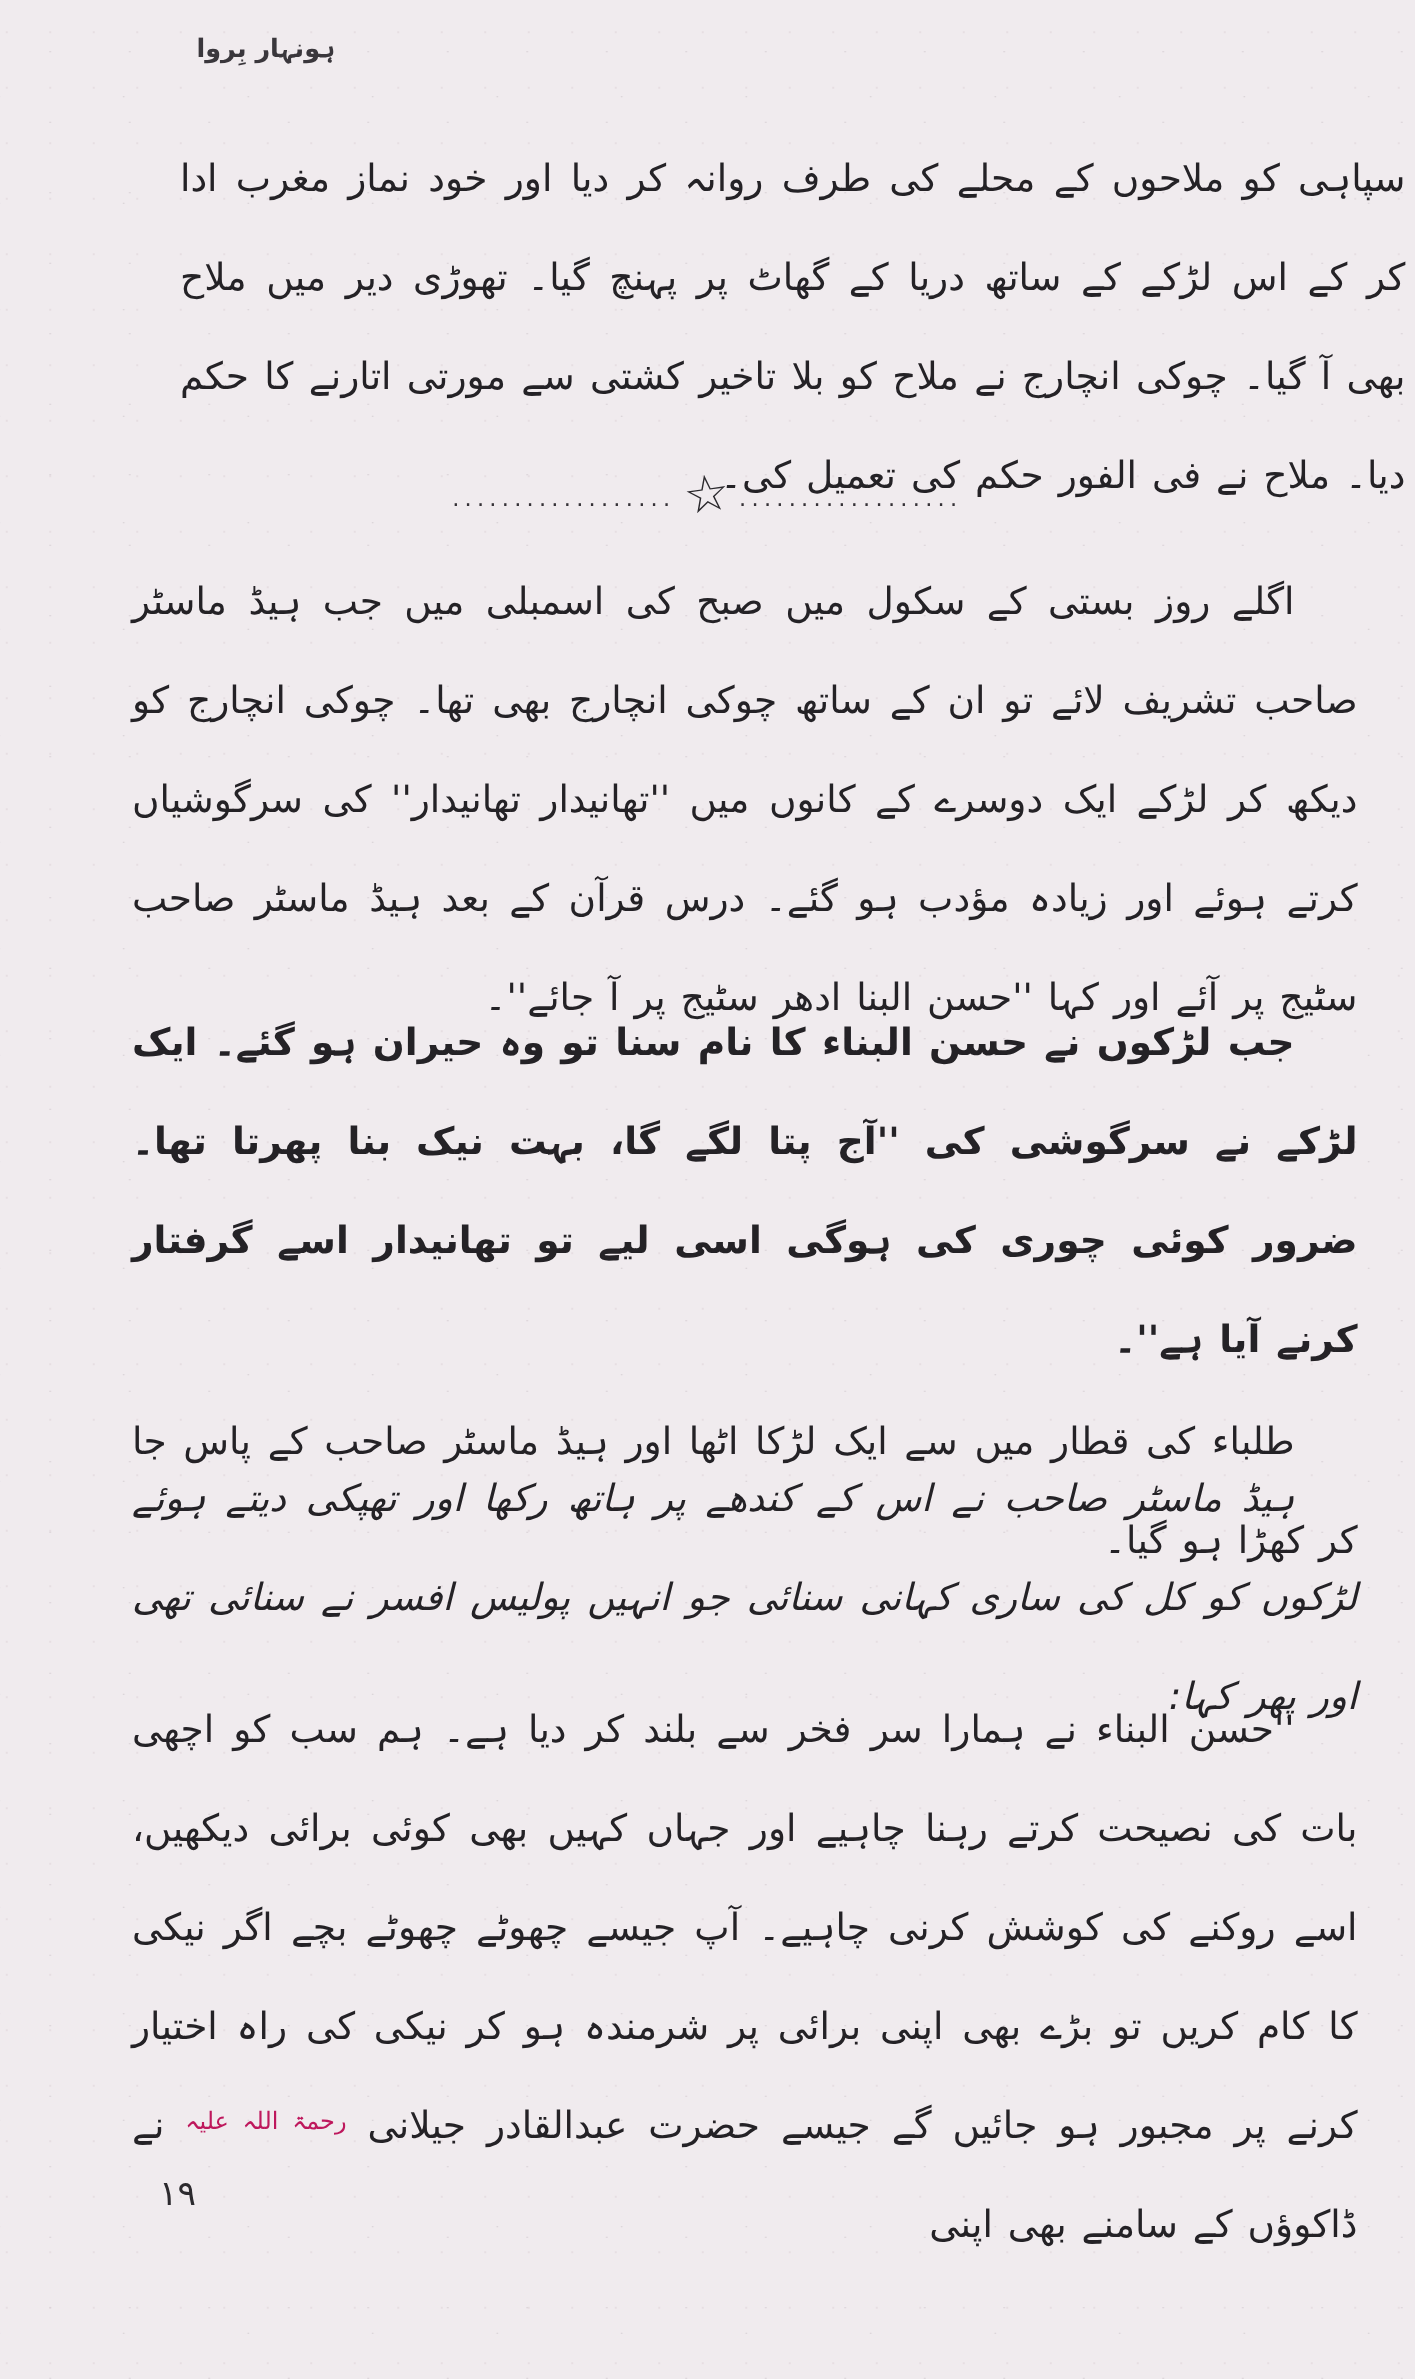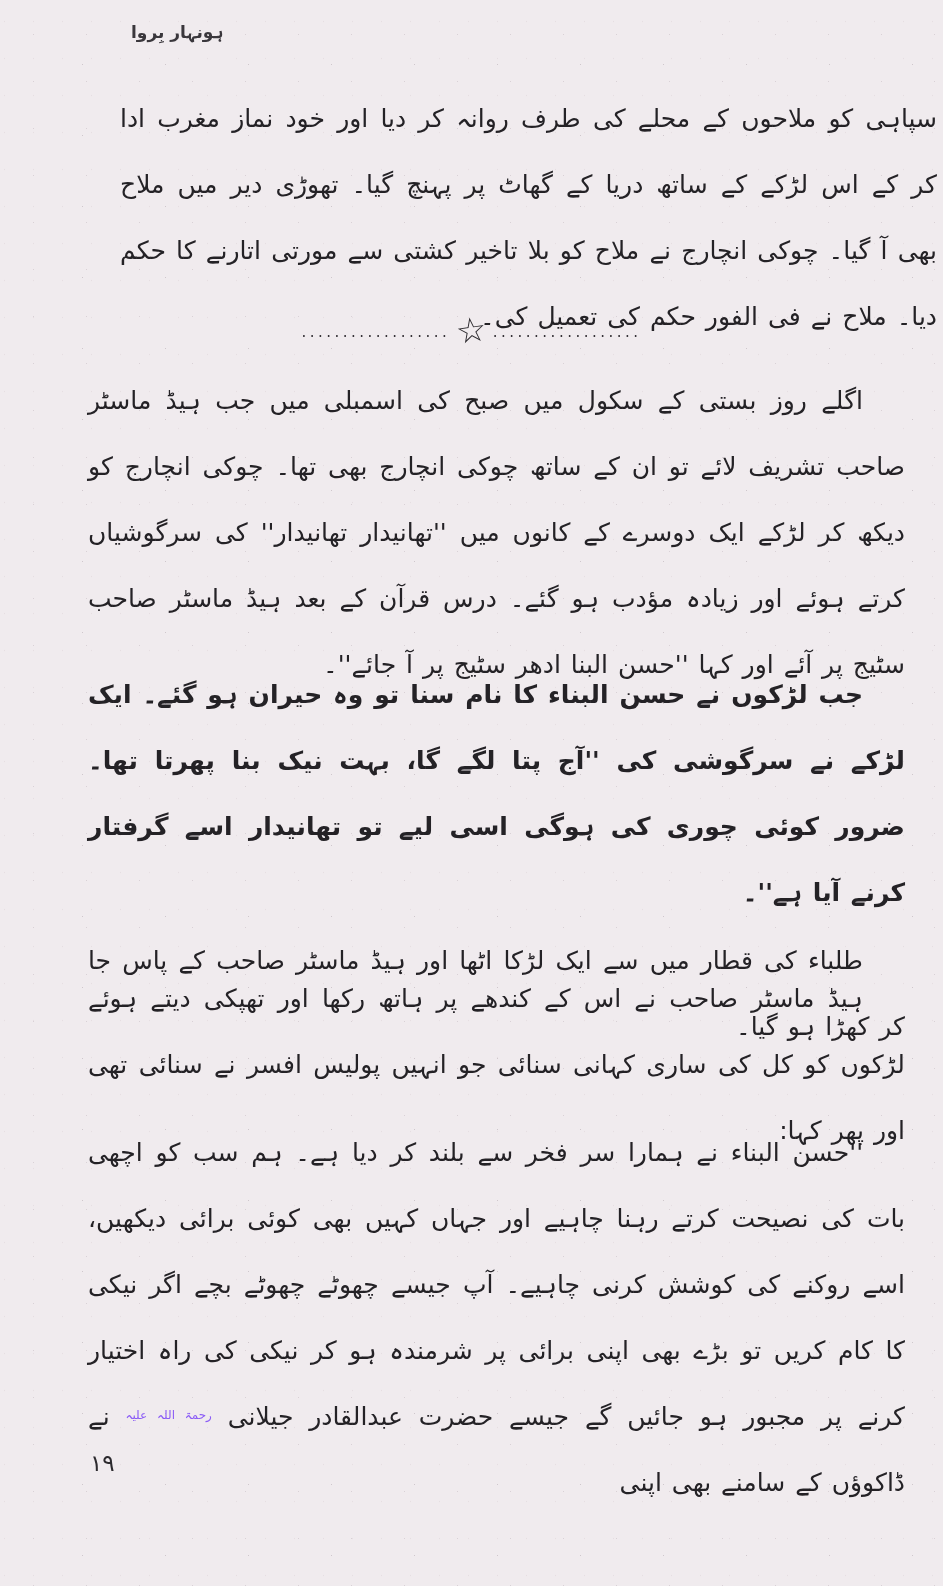--- a/index.html
+++ b/index.html
@@ -45,21 +45,21 @@
     letter-spacing: 0.2px;
     word-spacing: 2px;
     color: #242226;
   }
   .para.indent { text-indent: 42px; }
 
   #para1 { top: 86px; margin-left: 32px; }
   #para2 { top: 368px; }
   #para3 { top: 662px; font-weight: bold; }
   #para4 { top: 928px; }
-  #para5 { top: 966px; }
+  #para5 { top: 966px; font-style: italic; }
   #para6 { top: 1120px; }
 
   .divider {
     position: absolute;
     top: 308px;
     left: 0;
     width: 943px;
     height: 44px;
     display: flex;
     align-items: center;
@@ -77,32 +77,32 @@
   }
   .divider .star {
     font-size: 34px;
     line-height: 1;
     margin: 0 6px;
     transform: rotate(-8deg);
     color: #2c2a2e;
   }
 
   .honorific {
-    font-size: 12px;
+    font-size: 16px;
     line-height: 1;
     vertical-align: 6px;
     letter-spacing: 0;
     word-spacing: 0;
-    color: #8b5cf6;
+    color: #be185d;
   }
 
   .page-number {
     position: absolute;
     top: 1450px;
-    left: 90px;
+    left: 106px;
     font-size: 23px;
     color: #2c2a2e;
     direction: rtl;
   }
 </style>
 </head>
 <body>
 
 <div class="running-header">ہونہار بِروا</div>
 

